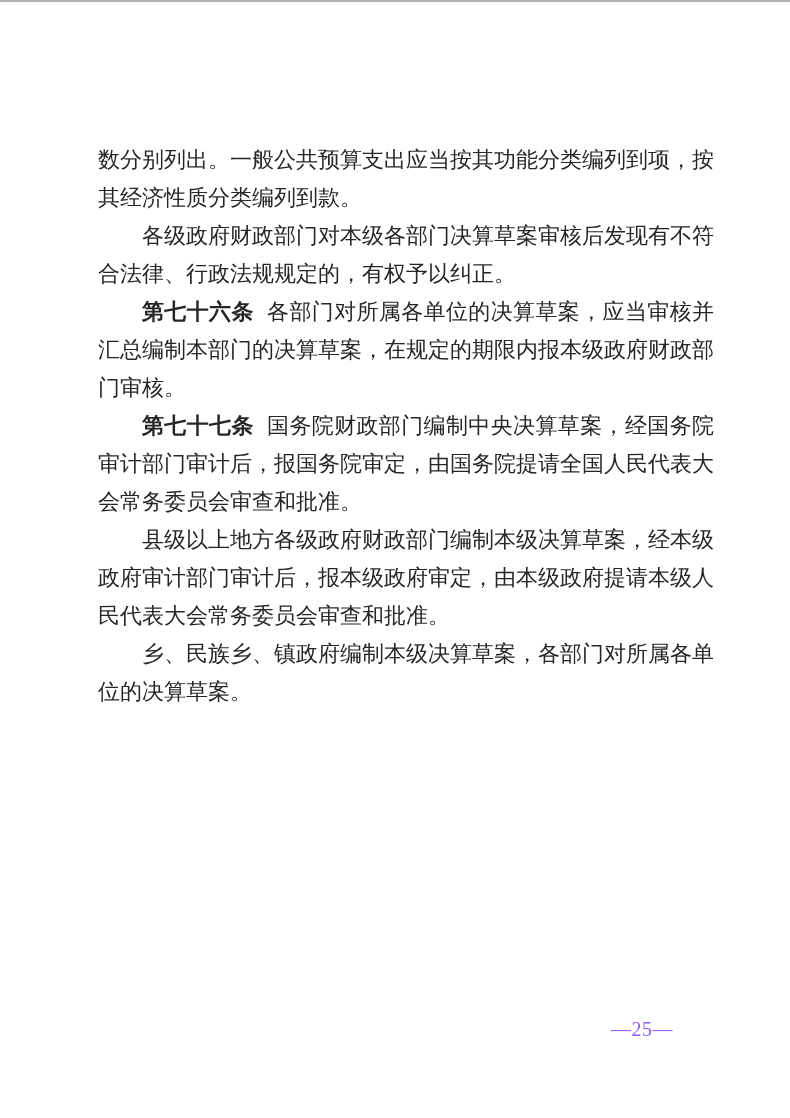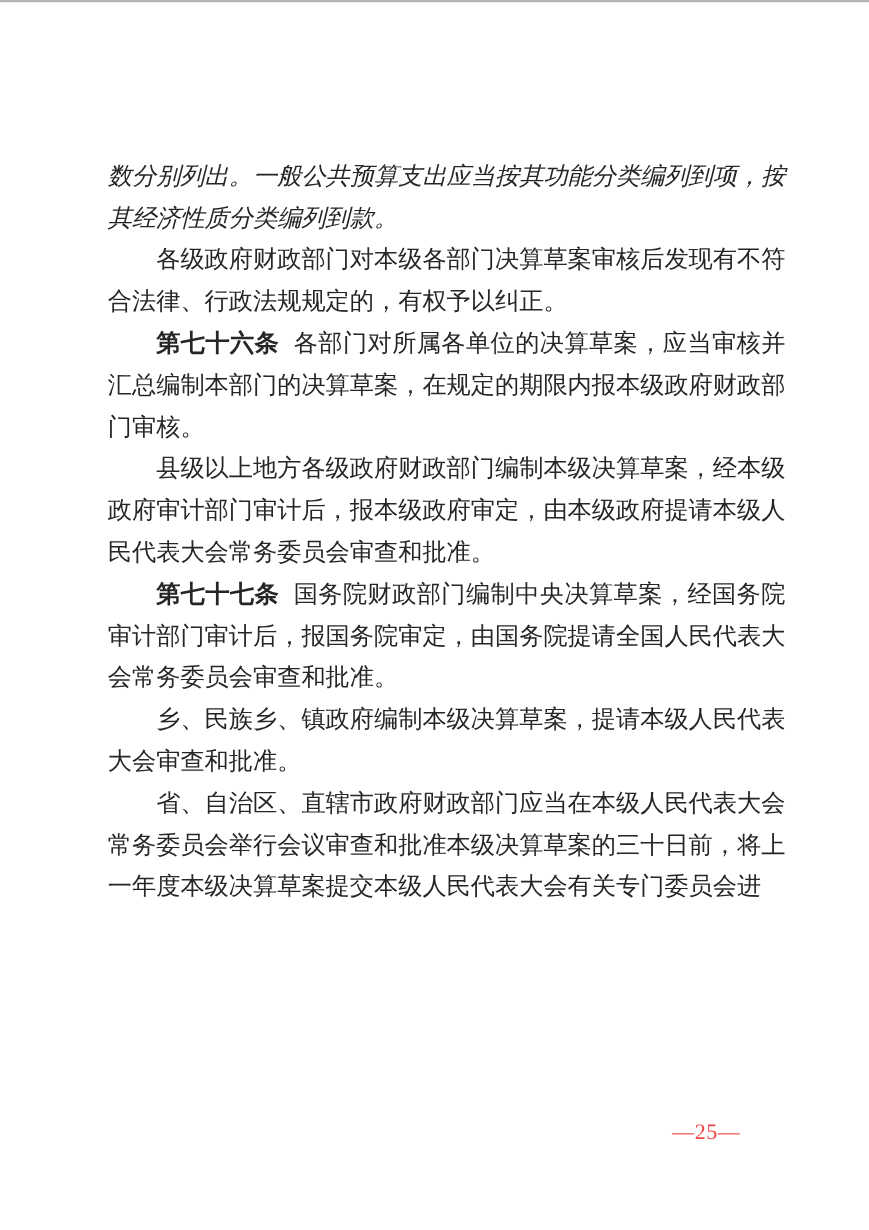--- a/index.html
+++ b/index.html
@@ -31,33 +31,32 @@
     text-justify: inter-ideograph;
     letter-spacing: 0px;
   }
   .para {
     margin: 0;
     padding: 0;
     text-indent: 2em;
   }
   .para.continuation {
     text-indent: 0;
-    font-style: italic;
   }
   .article-term {
     font-weight: bold;
     margin-right: 0.6em;
   }
   .page-number {
     position: absolute;
     top: 1018px;
     right: 117px;
     font-size: 20px;
     line-height: 22px;
-    color: #ef4444;
+    color: #8b5cf6;
     letter-spacing: 0.5px;
   }
 </style>
 </head>
 <body>
 
 <div class="scan-top-edge"></div>
 
 <div class="doc-content">
 
@@ -67,31 +66,28 @@
 
   <p class="para">
     <span>各级政府财政部门对本级各部门决算草案审核后发现有不符合法律、行政法规规定的，有权予以纠正。</span>
   </p>
 
   <p class="para">
     <span class="article-term">第七十六条</span><span>各部门对所属各单位的决算草案，应当审核并汇总编制本部门的决算草案，在规定的期限内报本级政府财政部门审核。</span>
   </p>
 
   <p class="para">
+    <span class="article-term">第七十七条</span><span>国务院财政部门编制中央决算草案，经国务院审计部门审计后，报国务院审定，由国务院提请全国人民代表大会常务委员会审查和批准。</span>
+  </p>
+
+  <p class="para">
     <span>县级以上地方各级政府财政部门编制本级决算草案，经本级政府审计部门审计后，报本级政府审定，由本级政府提请本级人民代表大会常务委员会审查和批准。</span>
   </p>
 
   <p class="para">
-    <span class="article-term">第七十七条</span><span>国务院财政部门编制中央决算草案，经国务院审计部门审计后，报国务院审定，由国务院提请全国人民代表大会常务委员会审查和批准。</span>
-  </p>
-
-  <p class="para">
-    <span>乡、民族乡、镇政府编制本级决算草案，提请本级人民代表大会审查和批准。</span>
+    <span>乡、民族乡、镇政府编制本级决算草案，各部门对所属各单位的决算草案。</span>
   </p>
 
 
-  <p class="para">
-    <span>省、自治区、直辖市政府财政部门应当在本级人民代表大会常务委员会举行会议审查和批准本级决算草案的三十日前，将上一年度本级决算草案提交本级人民代表大会有关专门委员会进</span>
-  </p>
 
 </div>
 
 <div class="page-number">—25—</div>
 
 </body></html>

